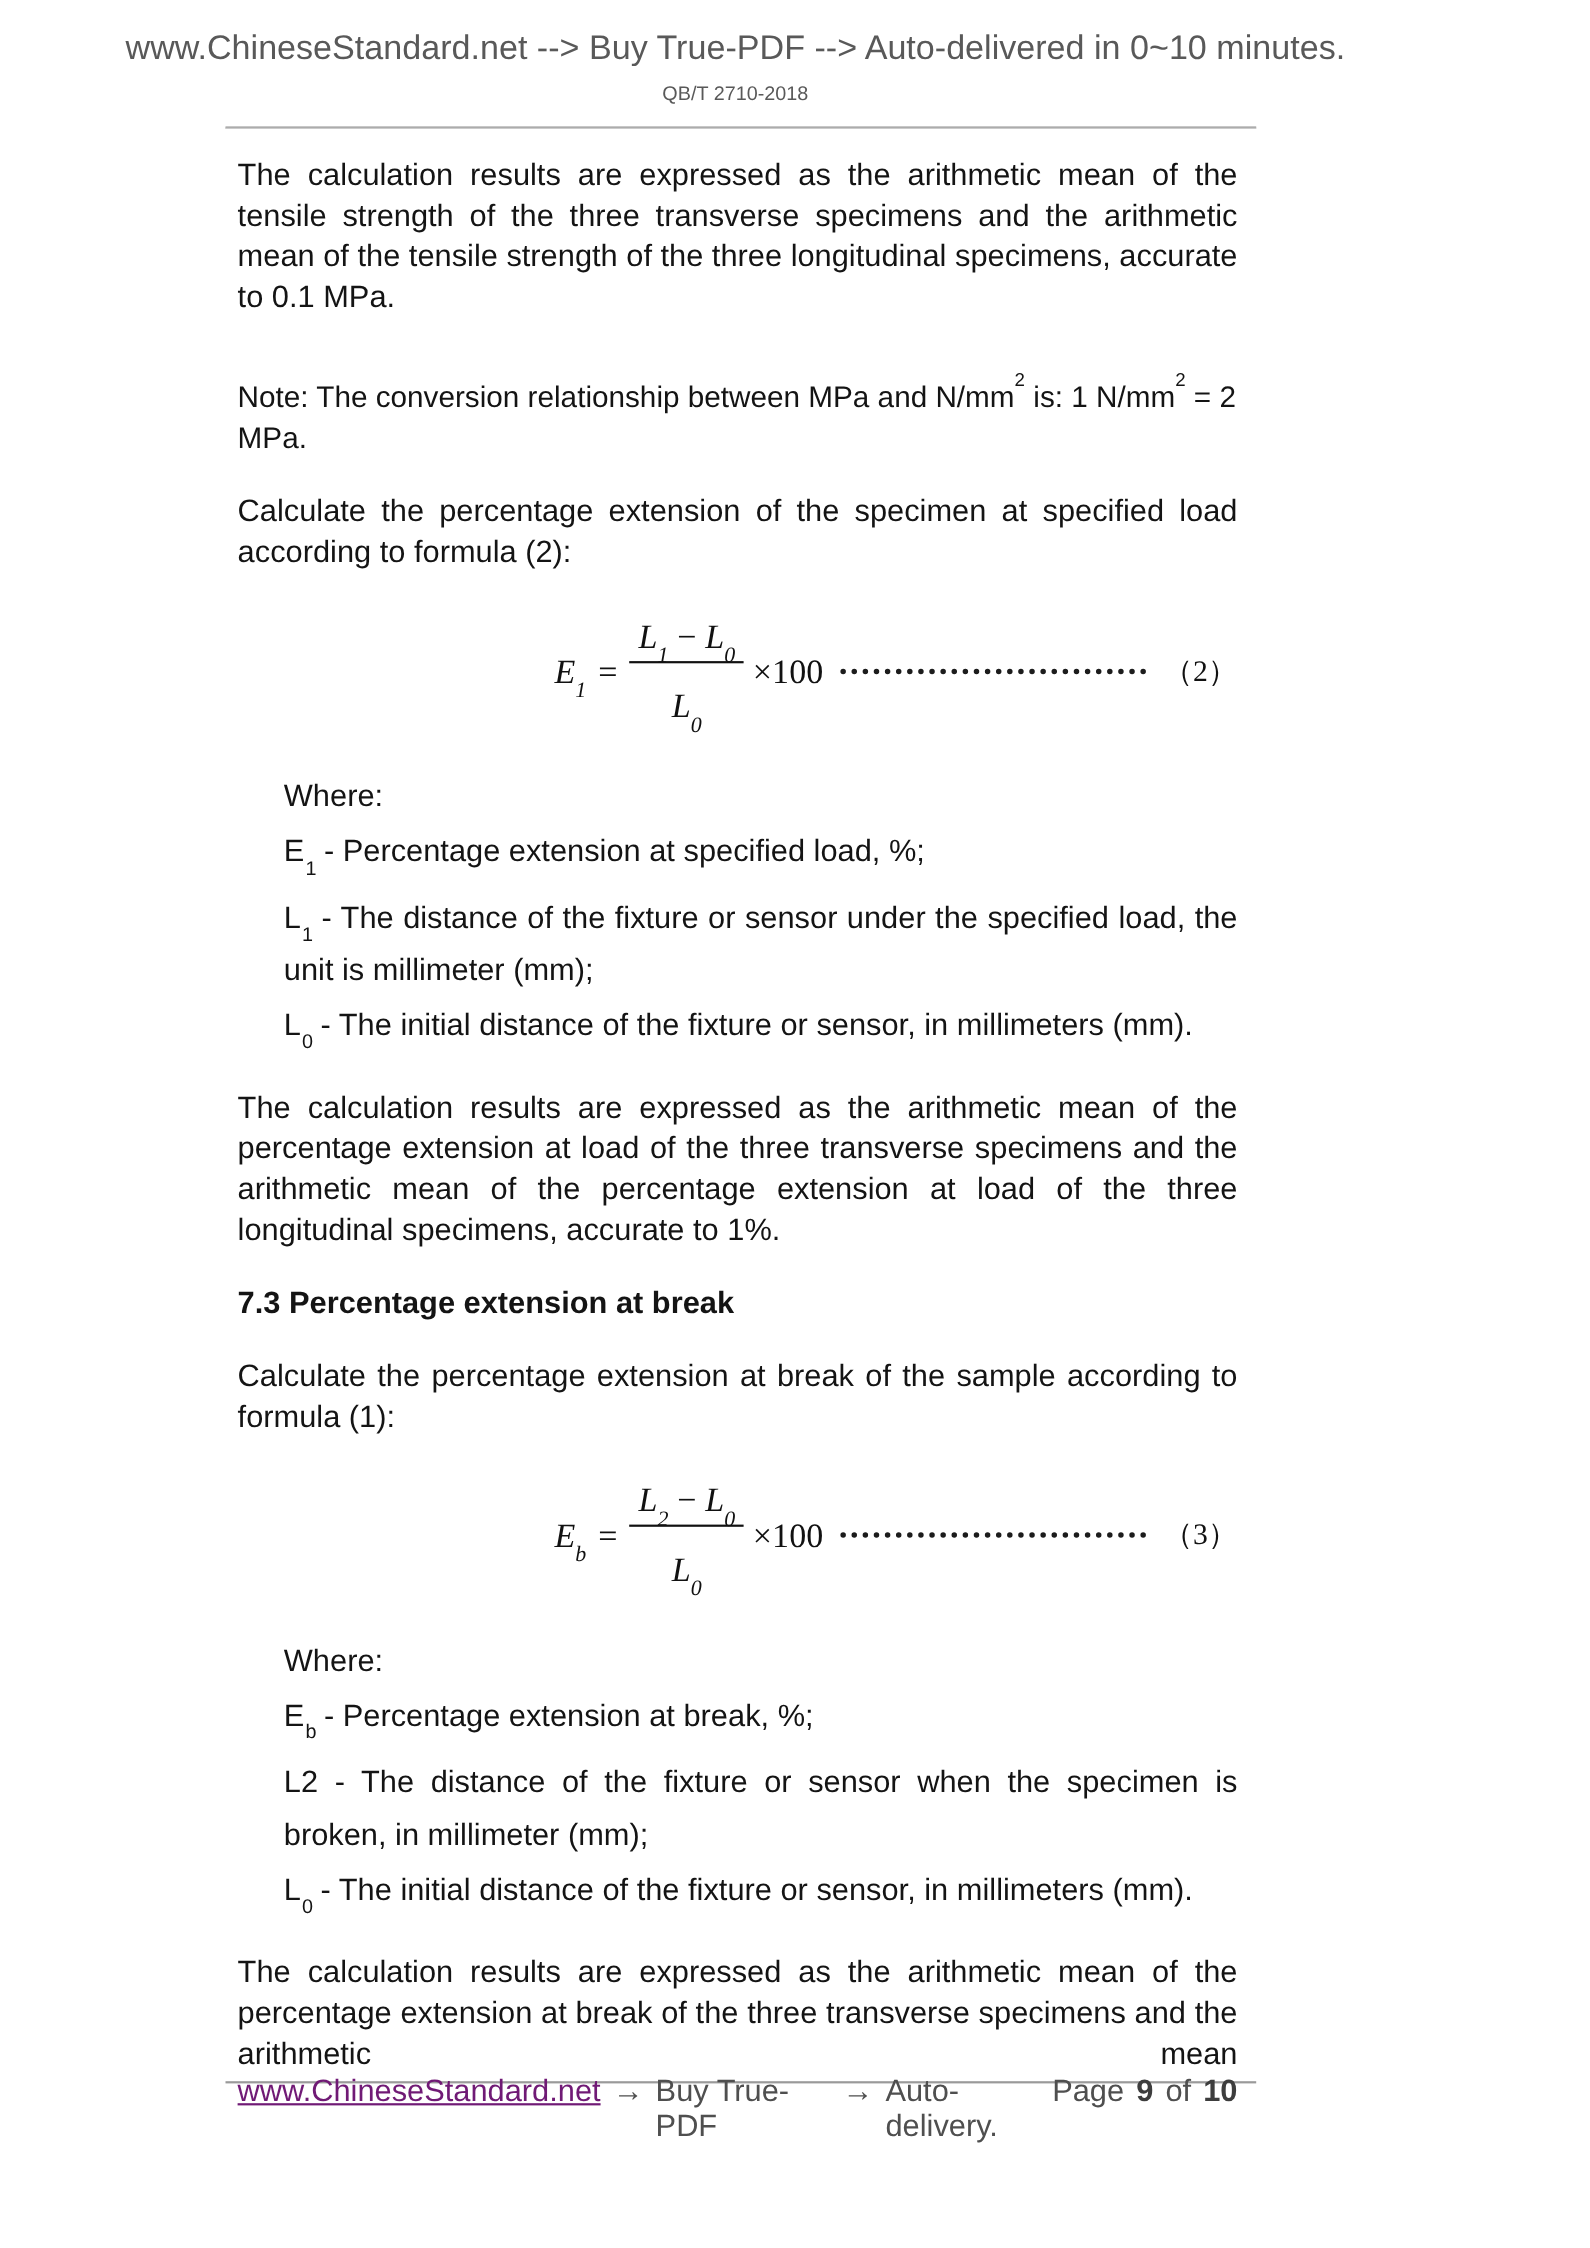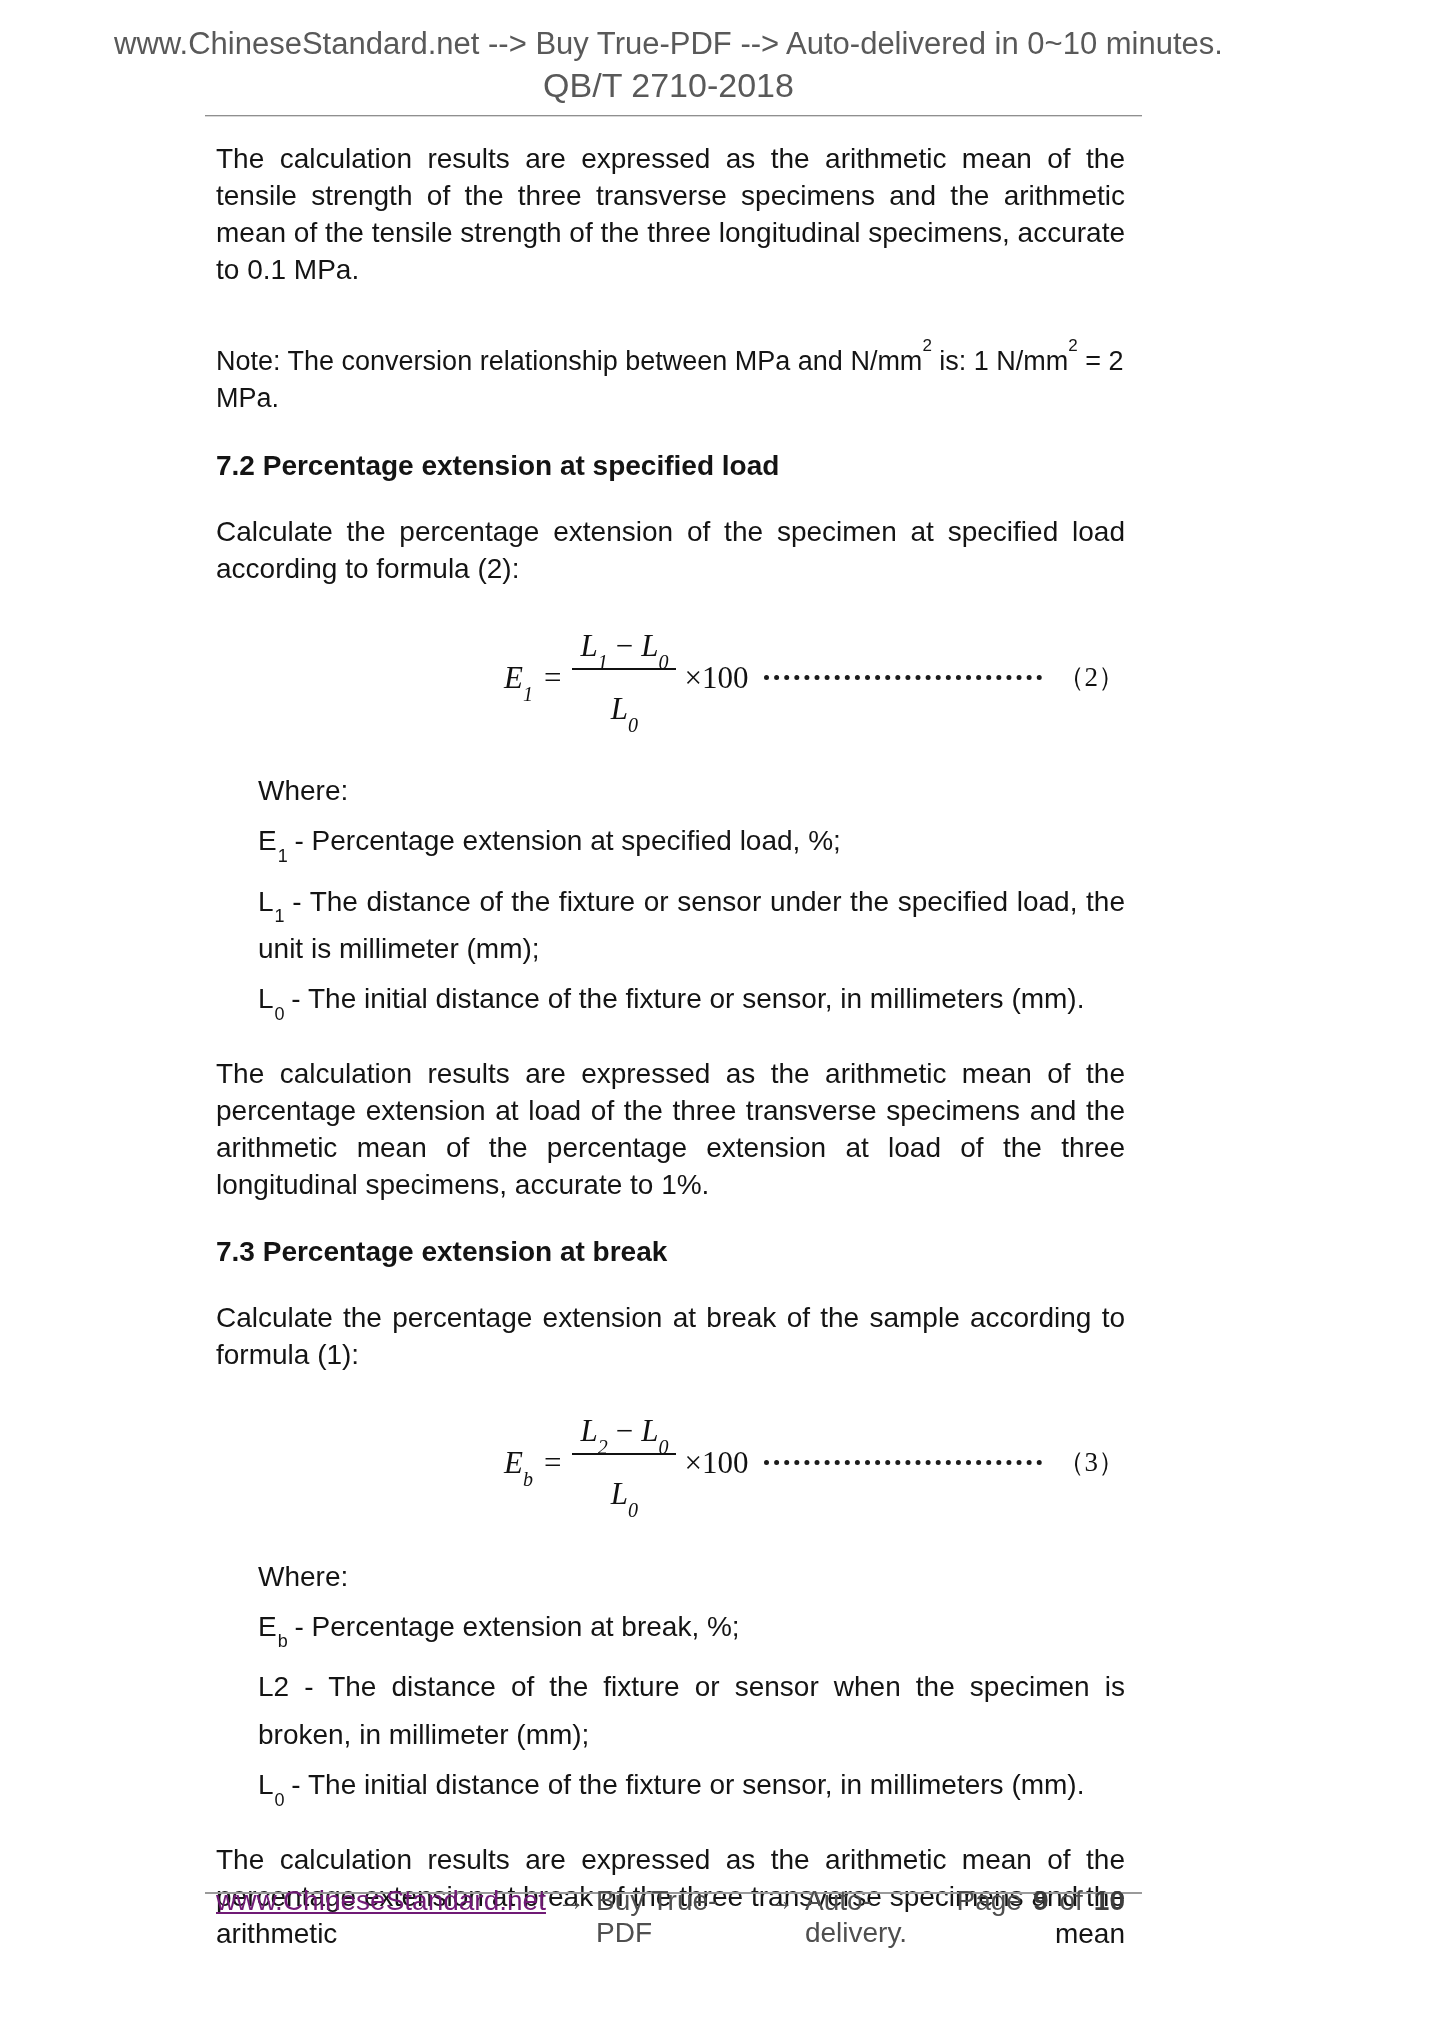--- a/index.html
+++ b/index.html
@@ -8,21 +8,21 @@
     position:relative;
     width:1337px; height:2044px;
     background:#ffffff;
     font-family:"Liberation Sans", sans-serif;
     color:#141414;
     overflow:hidden;
   }
   
   .header { padding-top:26px; text-align:center; color:#595959; }
   .header-tagline { font-size:31px; line-height:36px; }
-  .header-std { font-size:34px; line-height:30px; margin-top:8px; }
+  .header-std { font-size:18px; line-height:30px; margin-top:8px; }
   .top-rule {
     margin:15px 195px 0 205px;
     height:2px; background:#8f8f8f;
     border-bottom:1px solid #d8d8d8;
   }
   
   .content { padding:0 212px 0 216px; font-size:28px; line-height:37px; }
   p.body-para { text-align:justify; }
   .para-tensile { margin-top:23px; }
   .note { margin-top:48px; font-size:27px; }
@@ -78,21 +78,20 @@
     <div class="header-std">QB/T 2710-2018</div>
   </div>
   <div class="top-rule"></div>
 
   <div class="content">
 
     <p class="body-para para-tensile">The calculation results are expressed as the arithmetic mean of the tensile strength of the three transverse specimens and the arithmetic mean of the tensile strength of the three longitudinal specimens, accurate to 0.1 MPa.</p>
 
     <p class="note"><span>Note: The conversion relationship between MPa and N/mm</span><sup>2</sup><span> is: 1 N/mm</span><sup>2</sup><span> = 2 MPa.</span></p>
 
-    <h2 class="sec-heading">7.2 Percentage extension at specified load</h2>
 
     <p class="body-para intro">Calculate the percentage extension of the specimen at specified load according to formula (2):</p>
 
     <div class="formula">
       <span><span class="f-var">E</span><sub>1</sub></span>
       <span class="f-eq">=</span>
       <span class="frac">
         <span class="num"><span class="f-var">L</span><sub>1</sub><span class="f-minus">−</span><span class="f-var">L</span><sub>0</sub></span>
         <span class="den"><span class="f-var">L</span><sub>0</sub></span>
       </span>

